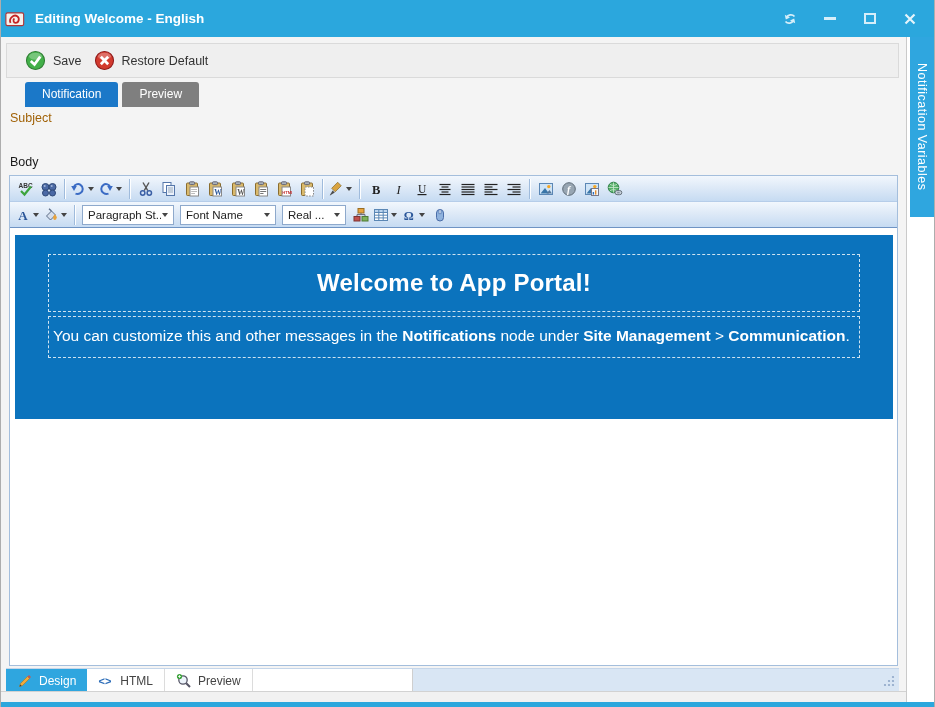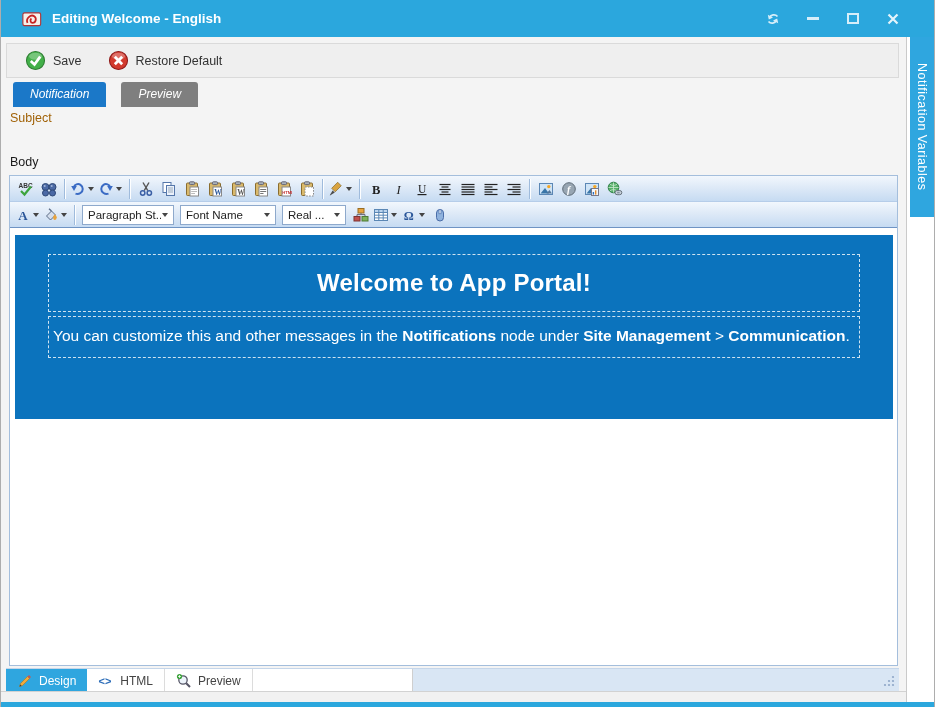--- a/index.html
+++ b/index.html
@@ -3,36 +3,36 @@
 <meta charset="utf-8">
 <style>
   * { margin:0; padding:0; box-sizing:border-box; }
   html,body { background:#fff; }
   body { font-family:"Liberation Sans", sans-serif; }
   .window { position:relative; width:935px; height:707px; background:#F4F4F4; overflow:hidden;
             border-left:1px solid #ADADAD; border-right:1px solid #ADADAD; }
 
   
   .titlebar { position:absolute; left:0; top:0; width:935px; height:37px;
-              background:var(--titlebar,#2BA7DD); display:flex; align-items:center; padding:0 21px; }
+              background:var(--titlebar,#2BA7DD); display:flex; align-items:center; padding:0 4px; }
   .titlebar .app-icon { width:22px; height:20px; display:flex; align-items:center; }
   .titlebar .title { color:#fff; font-size:13.5px; font-weight:bold; margin-left:8px; }
   .win-controls { margin-left:auto; display:flex; align-items:center; gap:16px; padding-right:10px; }
   .win-btn { width:24px; height:22px; display:flex; align-items:center; justify-content:center; cursor:default; }
   .glyph-min { width:12px; height:3px; background:#D6EEF9; }
   .glyph-max { width:12px; height:11px; border:2px solid #D6EEF9; }
 
   
   .cmd-strip { position:absolute; left:5px; top:43px; width:893px; height:35px;
                background:#EFEFEF; border:1px solid #DADADA; display:flex; align-items:center;
-               padding-left:12px; gap:14px; }
+               padding-left:12px; }
   .cmd-btn { display:flex; align-items:center; gap:7px; font-size:12.5px; color:#333; padding:3px 6px; }
 
   
-  .top-tabs { position:absolute; left:12px; top:82px; display:flex; gap:15px;font-style:italic; }
+  .top-tabs { position:absolute; left:24px; top:82px; display:flex; gap:4px; }
   .top-tab { height:25px; line-height:25px; padding:0 17px; font-size:12px; color:#fff;
              border-radius:3px 3px 0 0; }
   .top-tab.active { background:var(--tab-active,#1B78C8); }
   .top-tab.inactive { background:var(--tab-inactive,#7F7F7F); }
 
   
   .subject-label { position:absolute; left:9px; top:111px; font-size:12.5px; color:#a16207; }
   .subject-input { position:absolute; left:8px; top:128px; width:649px; height:22px;
                    border:1px solid #ABABAB; background:#fff; font-size:12.5px; padding:0 6px;
                    font-family:"Liberation Sans",sans-serif; color:#111; }

